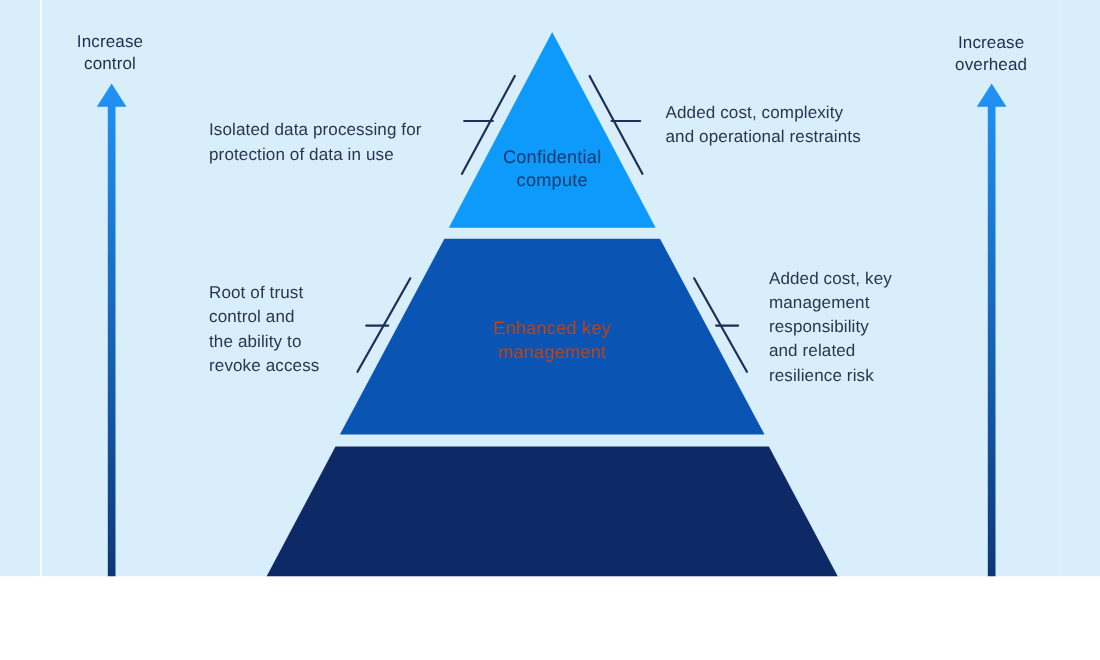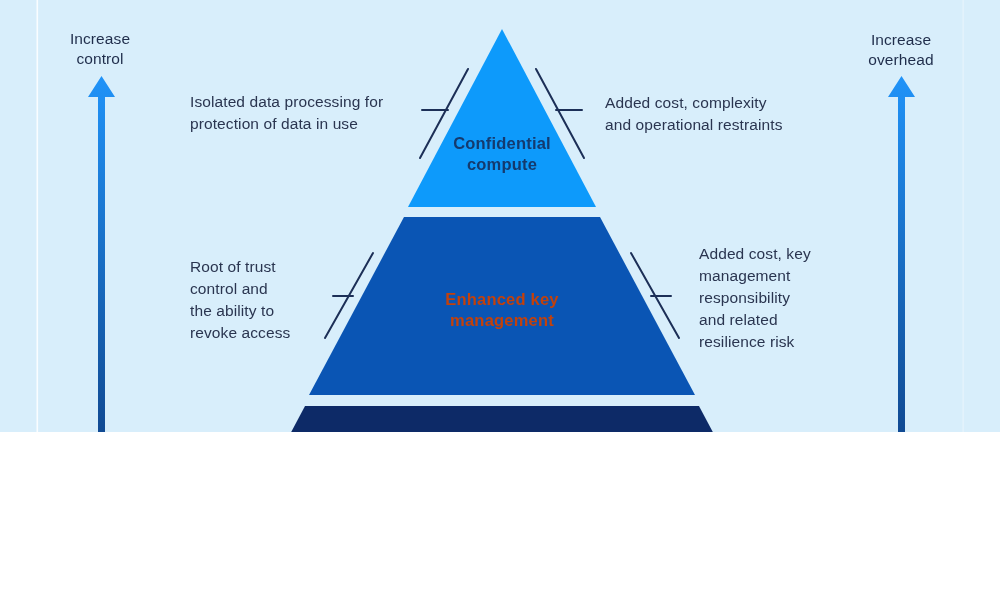--- a/index.html
+++ b/index.html
@@ -1,34 +1,34 @@
 <!DOCTYPE html>
 <html><head>
 <meta charset="utf-8">
 <style>
   html,body{margin:0;padding:0;}
   body{font-family:"Liberation Sans", sans-serif;}
   #stage{
-    position:relative;width:1000px;height:432px;overflow:hidden;
+    position:relative;width:1000px;height:524px;overflow:hidden;
     background:#d8eefb;
   }
   #shapes{position:absolute;left:0;top:0;width:1000px;height:600px;}
   .txt{position:absolute;white-space:pre-line;}
   .annotation{
     font-size:15.5px;line-height:21.5px;font-weight:500;color:#2a3550;
     letter-spacing:.1px;
   }
   .annotation.tall{line-height:22px;}
   .axis-label{
     font-size:15.5px;line-height:20px;font-weight:500;color:#1f2d4b;
     text-align:center;width:120px;letter-spacing:.1px;
   }
   .tier-label{
     width:220px;text-align:center;font-size:16.5px;line-height:21px;
-    font-weight:700;letter-spacing:.2px;
+    font-weight:400;letter-spacing:.2px;
   }
   #tier-label-top{color:#143a6e;}
   #tier-label-mid{color:#c2410c;}
   #tier-label-bottom{color:#edf2fa;}
 </style>
 </head>
 <body>
 
 <div id="stage" style="background: rgb(216, 238, 251);">
 
@@ -61,21 +61,21 @@
 
     <path d="M88,97 L101.5,76 L115,97 L105,97 L105,583 L98,583 L98,97 Z" fill="url(#arrowGrad)"></path>
     <path d="M888,97 L901.5,76 L915,97 L905,97 L905,583 L898,583 L898,97 Z" fill="url(#arrowGrad)"></path>
   </svg>
 
   <div class="txt axis-label" style="left:40px;top:29px;">Increase
 control</div>
   <div class="txt axis-label" style="left:841px;top:30px;">Increase
 overhead</div>
 
-  <div class="txt annotation" style="left:190px;top:91px;width:260px;">Isolated data processing for
+  <div class="txt annotation" style="left:190px;top:108px;width:260px;">Isolated data processing for
 protection of data in use</div>
   <div class="txt annotation" style="left:605px;top:92px;width:260px;">Added cost, complexity
 and operational restraints</div>
 
   <div class="txt annotation tall" style="left:190px;top:256px;width:200px;">Root of trust
 control and
 the ability to
 revoke access</div>
   <div class="txt annotation tall" style="left:699px;top:243px;width:200px;">Added cost, key
 management

